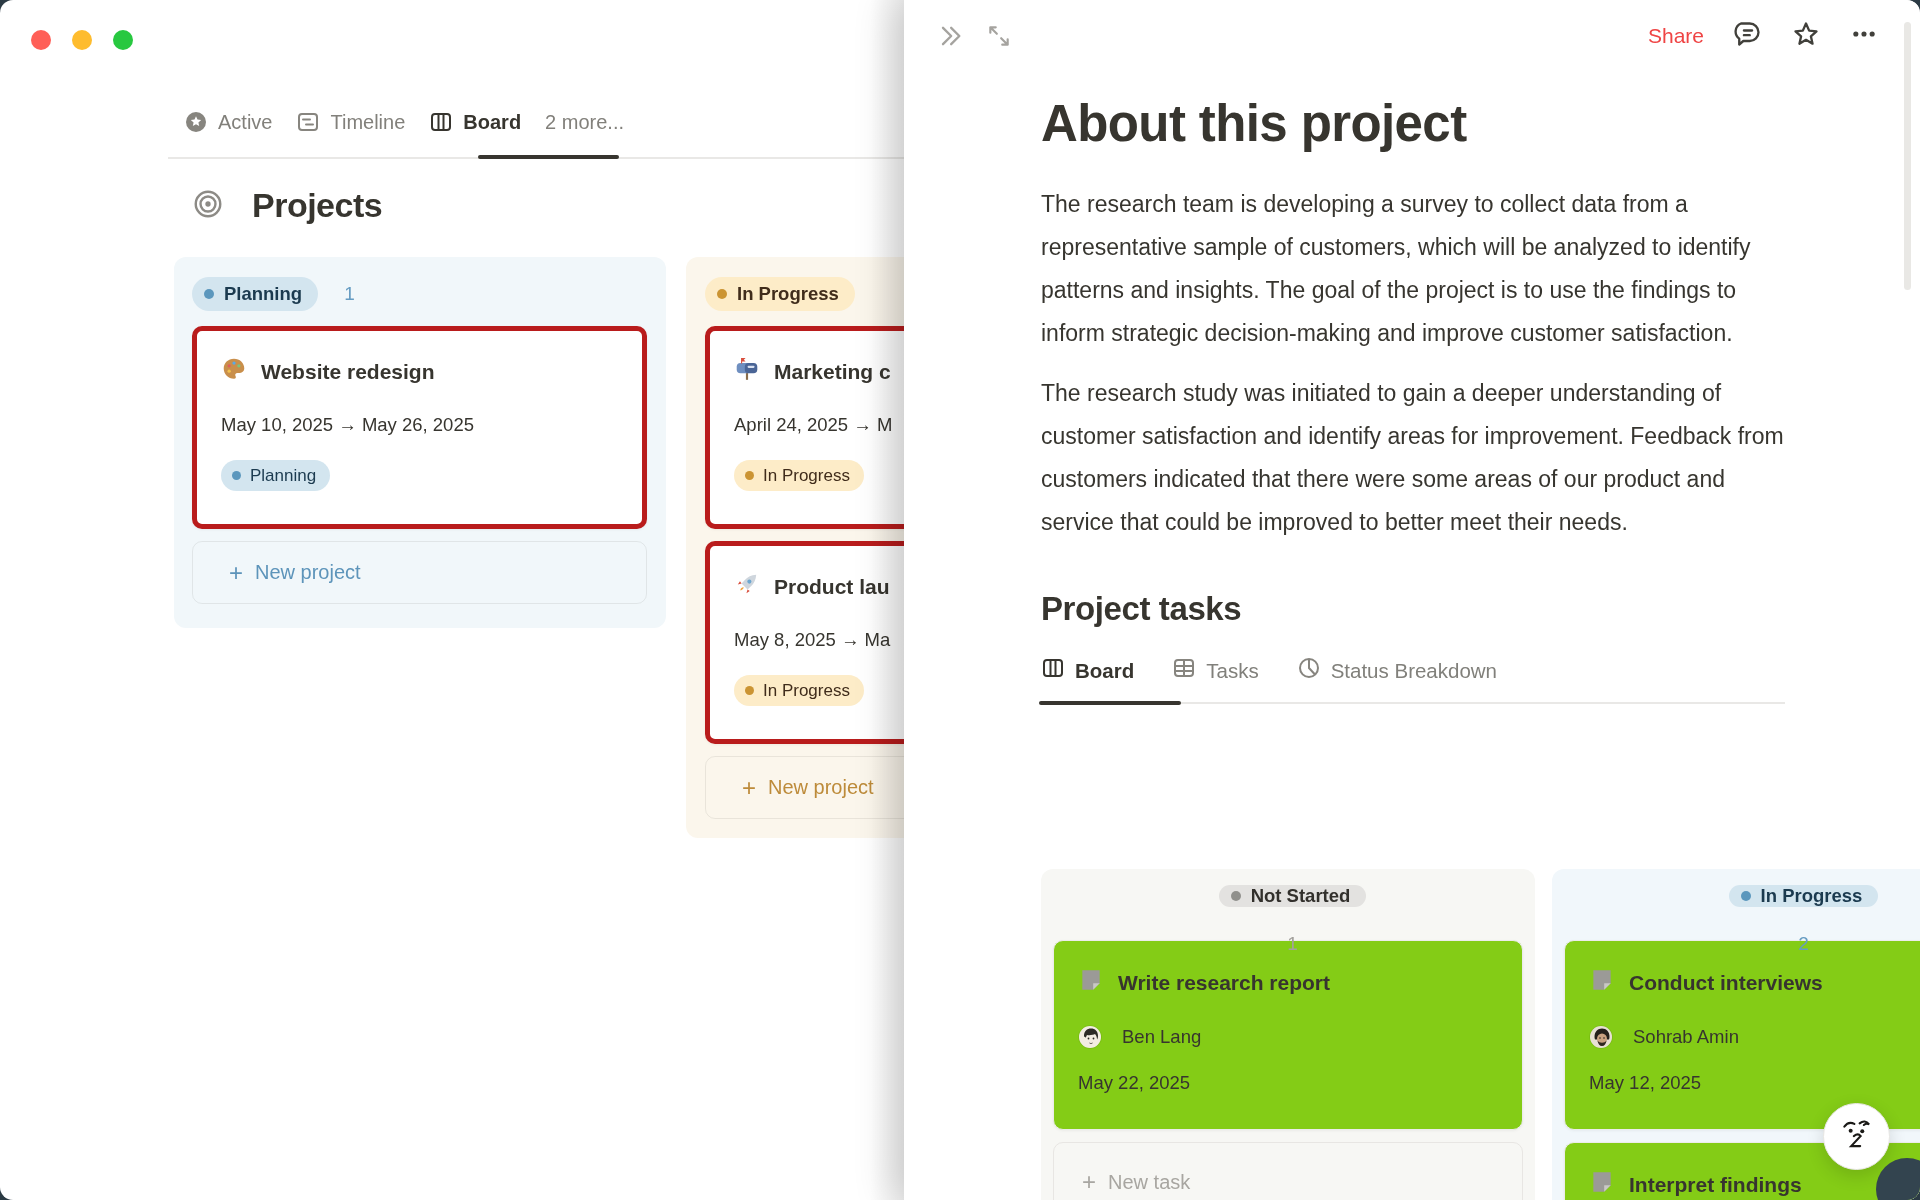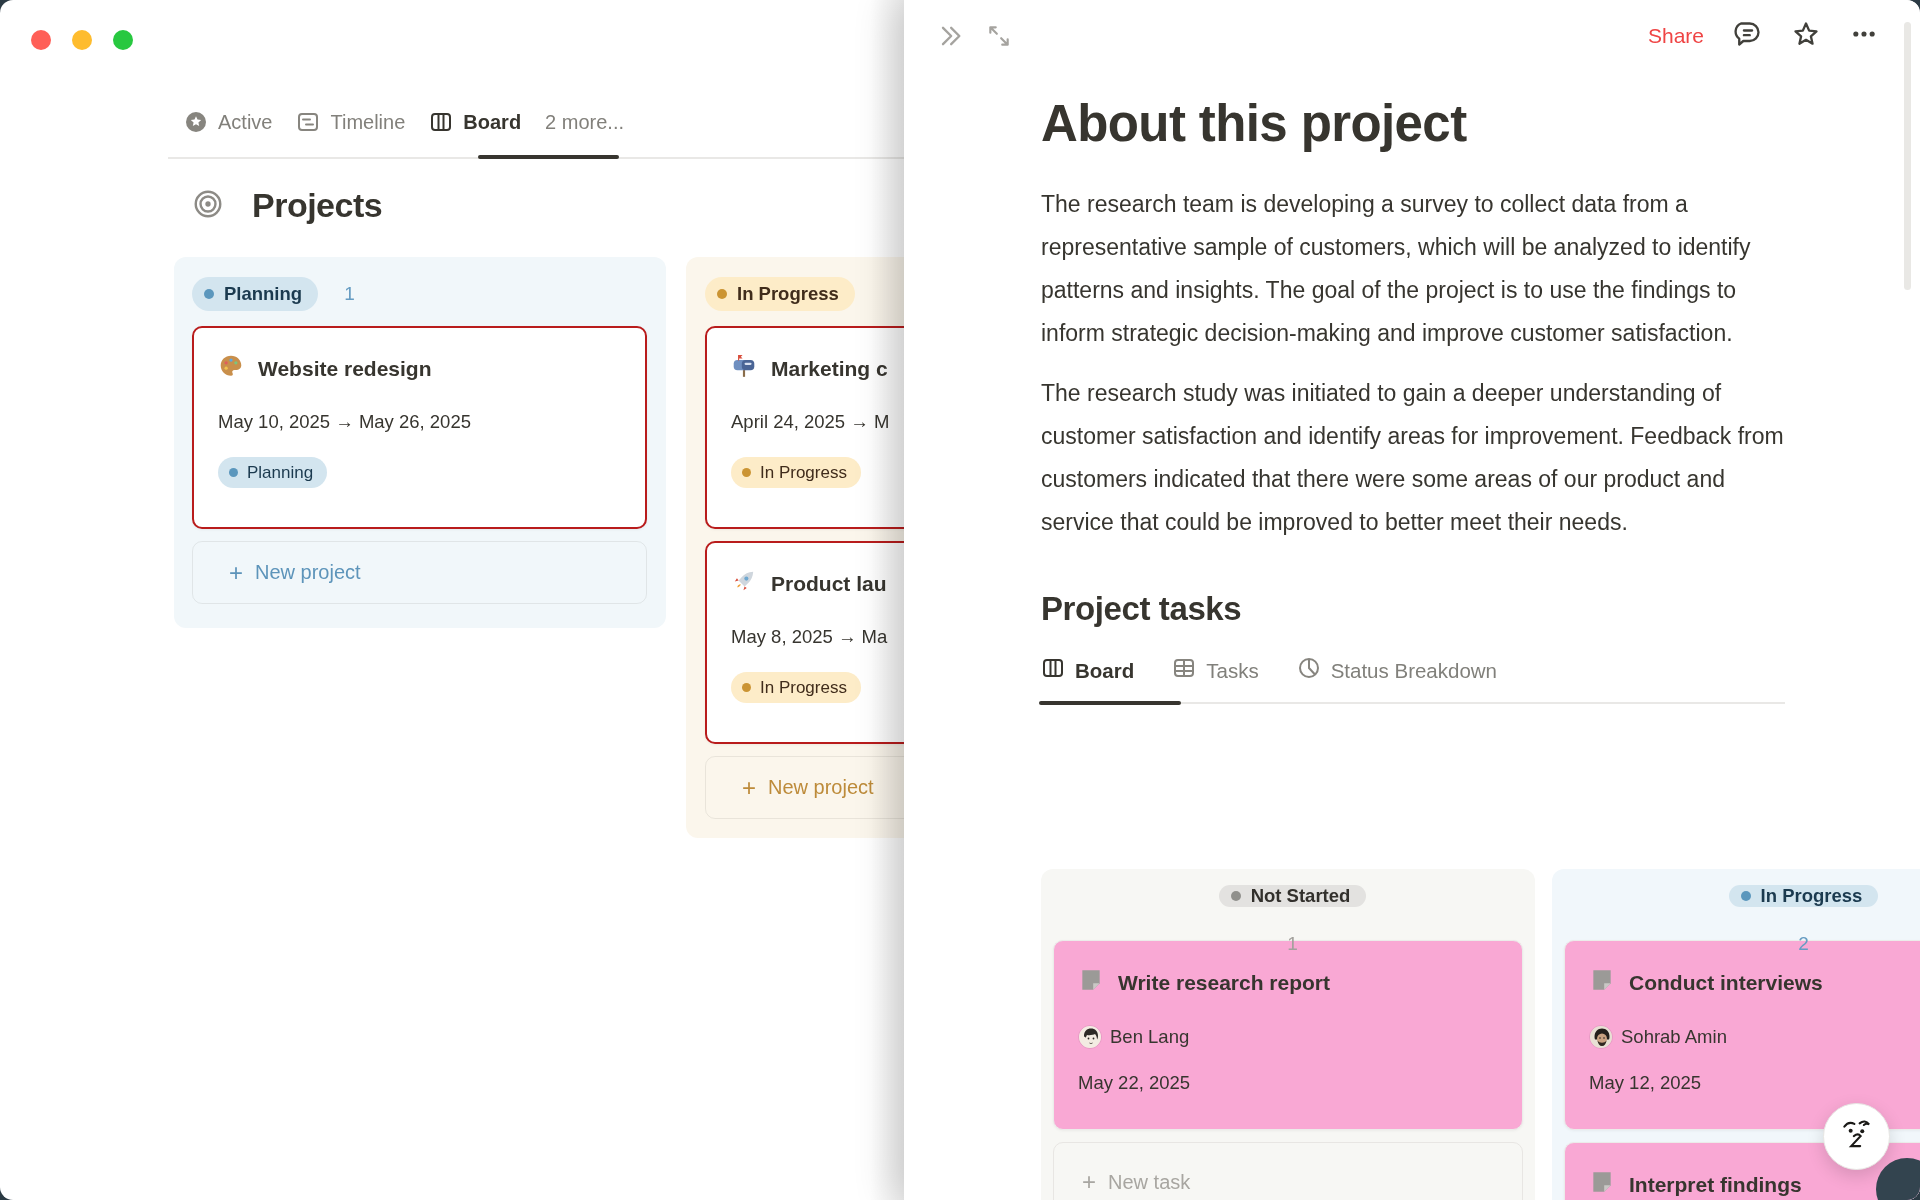--- a/index.html
+++ b/index.html
@@ -29,21 +29,21 @@
   .pcol2 { left:686px; width:492px; height:581px; background:#fbf6ec; }
   .col-head { display:flex; align-items:center; gap:26px; height:34px; margin-bottom:15px; margin-left:0; }
   .chip { display:inline-flex; align-items:center; gap:10px; height:34px; padding:0 16px 0 12px; border-radius:17px; font-size:18.5px; font-weight:600; }
   .chip .dot { width:10px; height:10px; border-radius:50%; }
   .chip.blue { background:#d3e5ef; color:#1b3a4f; } .chip.blue .dot { background:#5b97bd; }
   .chip.yellow { background:#fdecc8; color:#402c1b; } .chip.yellow .dot { background:#cb9433; }
   .chip.gray { background:#e3e2e0; color:#32302c; } .chip.gray .dot { background:#90908c; }
   .count { font-size:19px; }
   .count.blue { color:#669cc2; } .count.gray { color:#a3a19d; }
 
-  .pcard { background:#fff; border:2px solid #b91c1c; border-radius:10px; box-shadow:0 1px 3px rgba(0,0,0,.05); padding:25px 24px; height:203px; margin-bottom:12px; }
+  .pcard { background:#fff; border:5px solid #b91c1c; border-radius:10px; box-shadow:0 1px 3px rgba(0,0,0,.05); padding:25px 24px; height:203px; margin-bottom:12px; }
   .card-title { display:flex; align-items:center; gap:14px; font-size:21px; font-weight:700; color:#37352f; margin-bottom:27px; white-space:nowrap; }
   .card-date { font-size:18.5px; color:#37352f; margin-bottom:24px; white-space:nowrap; }
   .chip.small { height:31px; font-size:17px; font-weight:500; padding:0 14px 0 11px; gap:9px; }
   .chip.small .dot { width:9px; height:9px; }
 
   .newbtn { height:63px; border-radius:10px; border:1.5px solid rgba(55,53,47,.09); display:flex; align-items:center; gap:12px; padding-left:36px; font-size:20px; }
   .newbtn.blue { color:#5d94ba; }
   .newbtn.orange { color:#bd8b3a; margin-top:0; }
   .plus { font-size:24px; font-weight:400; line-height:1; }
 
@@ -63,22 +63,22 @@
   .ptab { display:flex; align-items:center; gap:10px; }
   .ptab.active { color:#37352f; font-weight:700; }
   .ptabs-rule { position:relative; margin-top:17px; width:744px; height:2px; background:#e9e8e6; }
   .ptabs-rule .active-bar { position:absolute; left:-2px; top:-1px; width:142px; height:4px; background:#37352f; border-radius:2px; }
 
   .task-board { position:absolute; left:137px; top:869px; width:879px; height:331px; }
   .tcol { position:absolute; top:0; width:494px; height:360px; border-radius:12px; padding:16px 12px; }
   .tcol1 { left:0; background:#f7f7f4; }
   .tcol2 { left:511px; background:#f1f7fb; }
   .tcol .col-head { margin:0 0 21px 9px;flex-direction:column; }
-  .tcard { background:#f9a8d4; border:1px solid #ececea; border-radius:10px; box-shadow:0 1px 3px rgba(0,0,0,.05); padding:26px 24px; height:190px; margin-bottom:12px; }
-  .assignee { display:flex; align-items:center; gap:8px; font-size:18.5px; color:#37352f; margin-bottom:23px; }
+  .tcard { background:#84cc16; border:1px solid #ececea; border-radius:10px; box-shadow:0 1px 3px rgba(0,0,0,.05); padding:26px 24px; height:190px; margin-bottom:12px; }
+  .assignee { display:flex; align-items:center; gap:20px; font-size:18.5px; color:#37352f; margin-bottom:23px; }
   .tdate { font-size:18.5px; color:#37352f; }
   .newtask { height:80px; border:1.5px solid #e8e6e3; border-radius:10px; display:flex; align-items:center; gap:12px; padding-left:28px; font-size:20px; color:#a8a6a1; }
 
   .note-icon { width:26px; height:26px; flex:0 0 26px; }
   .avatar { width:24px; height:24px; border-radius:50%; overflow:hidden; flex:0 0 24px; border:1px solid rgba(0,0,0,.08); }
 
   
   .ai-btn { position:absolute; left:1823px; top:1103px; width:67px; height:67px; border-radius:50%; background:#fff; border:1px solid #e7e6e3; box-shadow:0 6px 18px rgba(0,0,0,.14); display:flex; align-items:center; justify-content:center; }
   .corner-shape { position:absolute; right:-18px; bottom:-20px; width:62px; height:62px; border-radius:50%; background:#33444f; }
 

